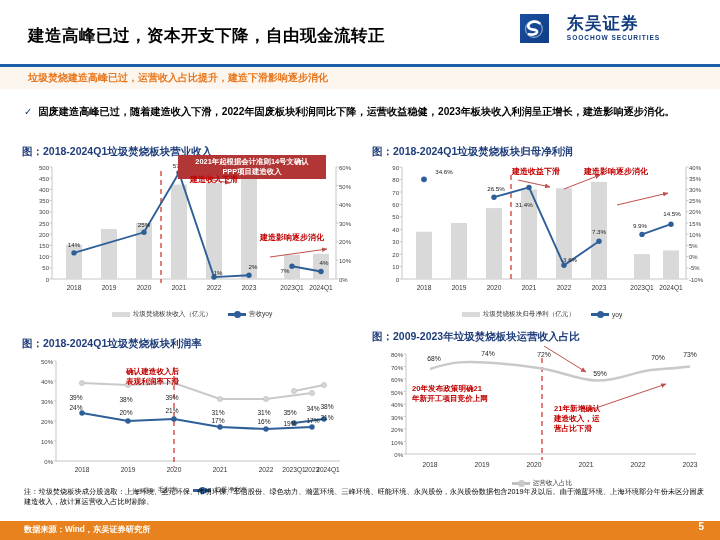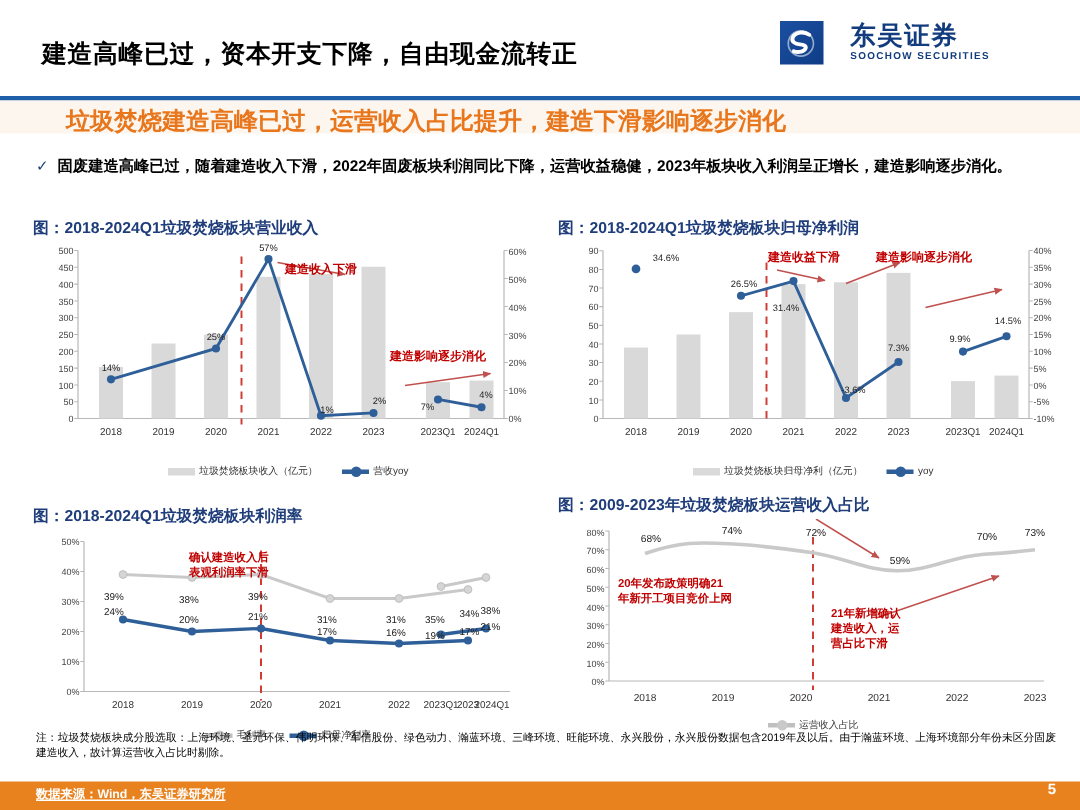--- a/index.html
+++ b/index.html
@@ -30,21 +30,21 @@
   .logo-en { font-size: 6.6px; font-weight: bold; color: #123c7e; letter-spacing: 0.9px; margin-top: 3px; }
   .header-rule { position: absolute; left: 0; top: 64px; width: 720px; height: 3px; background: #1f5fa9; }
 
   
   .section-bar {
     position: absolute; left: 0; top: 67px; width: 720px; height: 22px;
     background: #fdf6ef;
   }
   .section-text {
     position: absolute; left: 28px; top: 71px;
-    font-size: 16px; font-weight: bold; color: #e8761c; white-space: nowrap; margin-left: 16px;
+    font-size: 10px; font-weight: bold; color: #e8761c; white-space: nowrap;
   }
 
   
   .bullet-wrap { position: absolute; left: 24px; top: 104px; width: 678px; display: flex; gap: 6px; }
   .bullet-check { font-size: 10px; color: #1b3f73; line-height: 1.45; padding-top: 1px; }
   .bullet-text {
     font-size: 10.2px; font-weight: bold; color: #000000; line-height: 1.5;
     text-align: justify;
   }
 
@@ -94,21 +94,21 @@
   .footnote {
     position: absolute; left: 24px; top: 487px; width: 680px;
     font-size: 7.2px; color: #000000; line-height: 1.45; text-align: justify;
   }
   .foot-bar {
     position: absolute; left: 0; top: 521px; width: 720px; height: 19px;
     background: #e8821e;
   }
   .foot-src {
     position: absolute; left: 24px; top: 524px;
-    font-size: 8.2px; font-weight: bold; color: #ffffff; white-space: nowrap; text-decoration: underline;
+    font-size: 8.2px; font-weight: bold; color: #ffffff; white-space: nowrap;
   }
   .page-no {
     position: absolute; right: 16px; top: 521px;
     font-size: 10px; font-weight: bold; color: #ffffff;
   }
 </style>
 </head>
 <body>
 
 <div class="slide">
@@ -240,20 +240,22 @@
           <text x="52" y="129">2018</text>
           <text x="87" y="129">2019</text>
           <text x="122" y="129">2020</text>
           <text x="157" y="129">2021</text>
           <text x="192" y="129">2022</text>
           <text x="227" y="129">2023</text>
           <text x="270" y="129">2023Q1</text>
           <text x="299" y="129">2024Q1</text>
         </g>
       </svg>
+      <div class="callout-box" style="left:156px; top:-6px; width:148px;">2021年起根据会计准则14号文确认
+PPP项目建造收入</div>
       <div class="ann" style="left:168px; top:14px; font-size:8px;">建造收入下滑</div>
       <div class="ann" style="left:238px; top:72px; font-size:8px;">建造影响逐步消化</div>
     </div>
     <div class="legend">
       <span class="legend-item">
         <i class="lg-bar"></i>
         <span>垃圾焚烧板块收入（亿元）</span>
       </span>
       <span class="legend-item">
         <i class="lg-line"></i>

